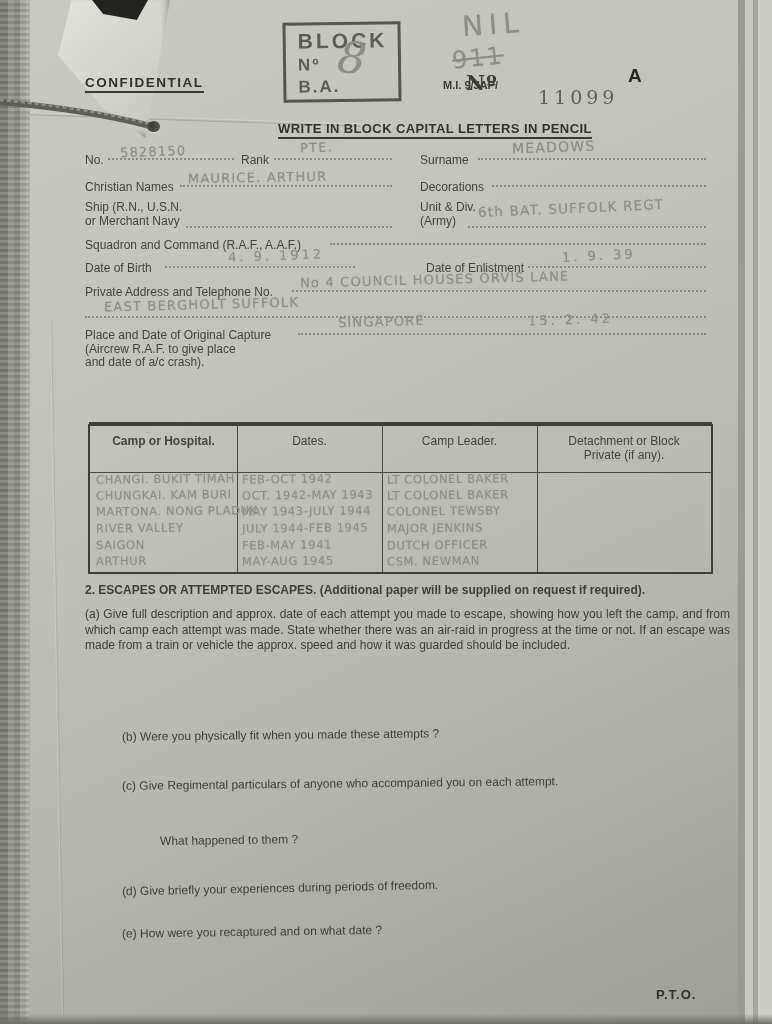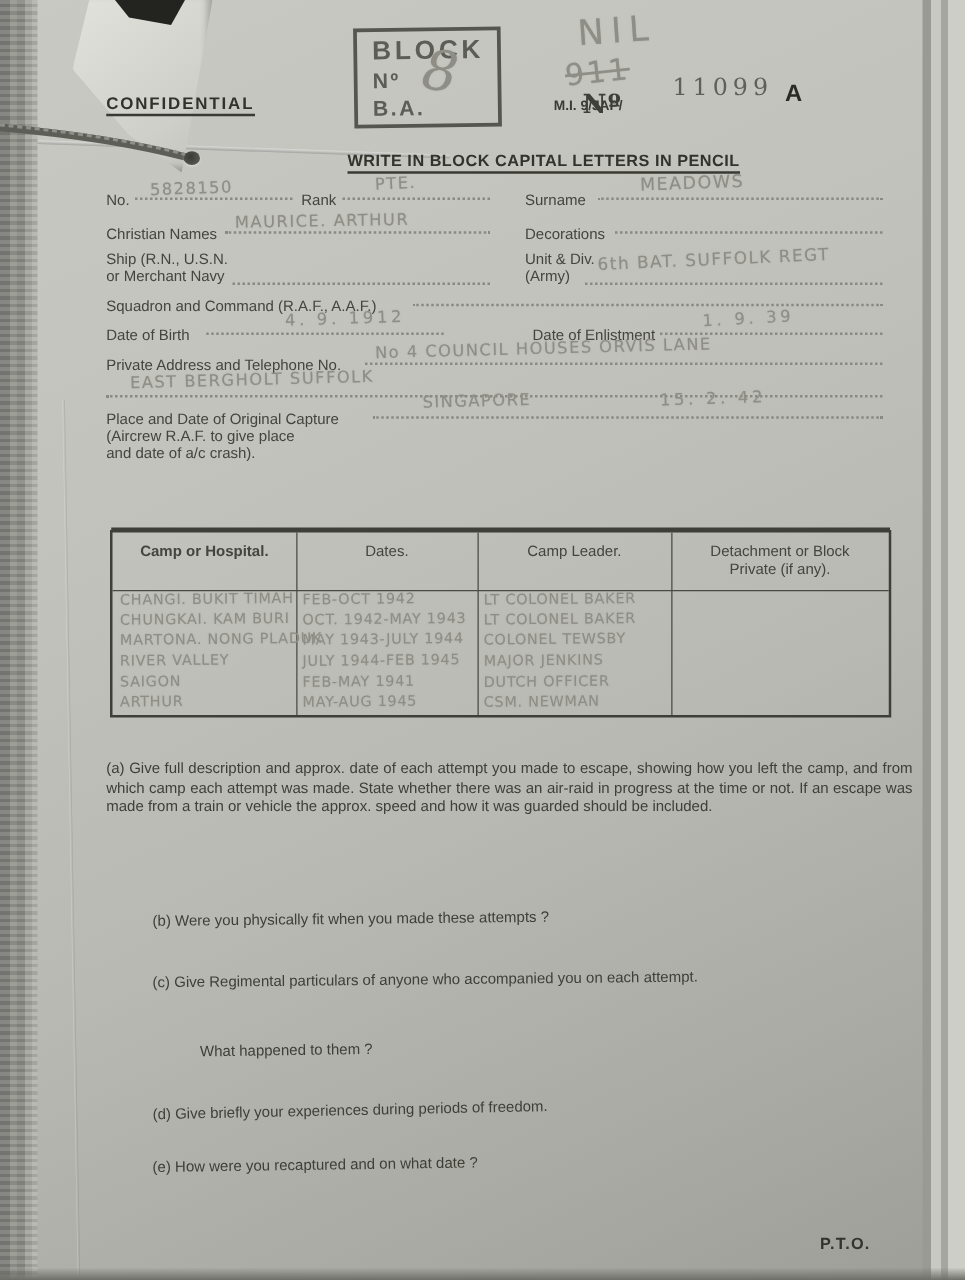--- a/index.html
+++ b/index.html
@@ -79,21 +79,21 @@
     <div class="l2">Nº</div>
     <div class="l3">B.A.</div>
   </div>
   <div class="hand-eight">8</div>
 
   <div class="hand nil">NIL</div>
   <div class="hand crossed">911</div>
 
   <div class="print bold" style="left:443px;top:78px;font-size:11px;color:#3c3c36;">M.I. 9/JAP/</div>
   <div class="serial-no bold" style="left:466px;top:70px;font-size:21px;letter-spacing:1px;">Nº</div>
-  <div class="serial-no" style="left:538px;top:59px;font-size:19px;letter-spacing:4px;color:#60605a;">11099</div>
+  <div class="serial-no" style="left:538px;top:86px;font-size:19px;letter-spacing:4px;color:#60605a;">11099</div>
   <div class="print bold" style="left:628px;top:69px;font-size:19px;color:#2b2b26;">A</div>
 
   <div class="print bold underl" style="left:237px;top:122px;font-size:13px;letter-spacing:.4px;color:#33332d;margin-left:41px;">WRITE IN BLOCK CAPITAL LETTERS IN PENCIL</div>
 
   <div class="print" style="left:85px;top:153px;">No.</div>
   <div class="fill" style="left:108px;top:146px;width:126px;"></div>
   <div class="hand" style="left:120px;top:144px;transform:rotate(-2deg);">5828150</div>
   <div class="print" style="left:241px;top:153px;">Rank</div>
   <div class="fill" style="left:274px;top:146px;width:118px;"></div>
   <div class="hand" style="left:300px;top:140px;transform:rotate(-3deg);">PTE.</div>
@@ -167,20 +167,21 @@
 
     <div class="trow" style="left:6px;top:112px;">SAIGON</div>
     <div class="trow" style="left:152px;top:112px;">FEB-MAY 1941</div>
     <div class="trow" style="left:297px;top:112px;">DUTCH OFFICER</div>
 
     <div class="trow" style="left:6px;top:128px;">ARTHUR</div>
     <div class="trow" style="left:152px;top:128px;">MAY-AUG 1945</div>
     <div class="trow" style="left:297px;top:128px;">CSM. NEWMAN</div>
   </div>
 
+  <div class="para bold" style="left:85px;top:583px;width:640px;font-size:12px;">2.   ESCAPES OR ATTEMPTED ESCAPES.    (Additional paper will be supplied on request if required).</div>
   <div class="para" style="left:85px;top:607px;width:645px;">(a)   Give full description and approx. date of each attempt you made to escape, showing how you left the camp, and from which camp each attempt was made.   State whether there was an air-raid in progress at the time or not.   If an escape was made from a train or vehicle the approx. speed and how it was guarded should be included.</div>
 
   <div class="para" style="left:122px;top:727px;width:520px;transform:rotate(-.6deg);">(b)   Were you physically fit when you made these attempts ?</div>
   <div class="para" style="left:122px;top:776px;width:540px;transform:rotate(-.6deg);">(c)   Give Regimental particulars of anyone who accompanied you on each attempt.</div>
   <div class="para" style="left:160px;top:832px;width:300px;transform:rotate(-.8deg);">What happened to them ?</div>
   <div class="para" style="left:122px;top:879px;width:520px;transform:rotate(-1.2deg);">(d)   Give briefly your experiences during periods of freedom.</div>
   <div class="para" style="left:122px;top:923px;width:520px;transform:rotate(-.8deg);">(e)   How were you recaptured and on what date ?</div>
 
   <div class="pto">P.T.O.</div>
 </div>

